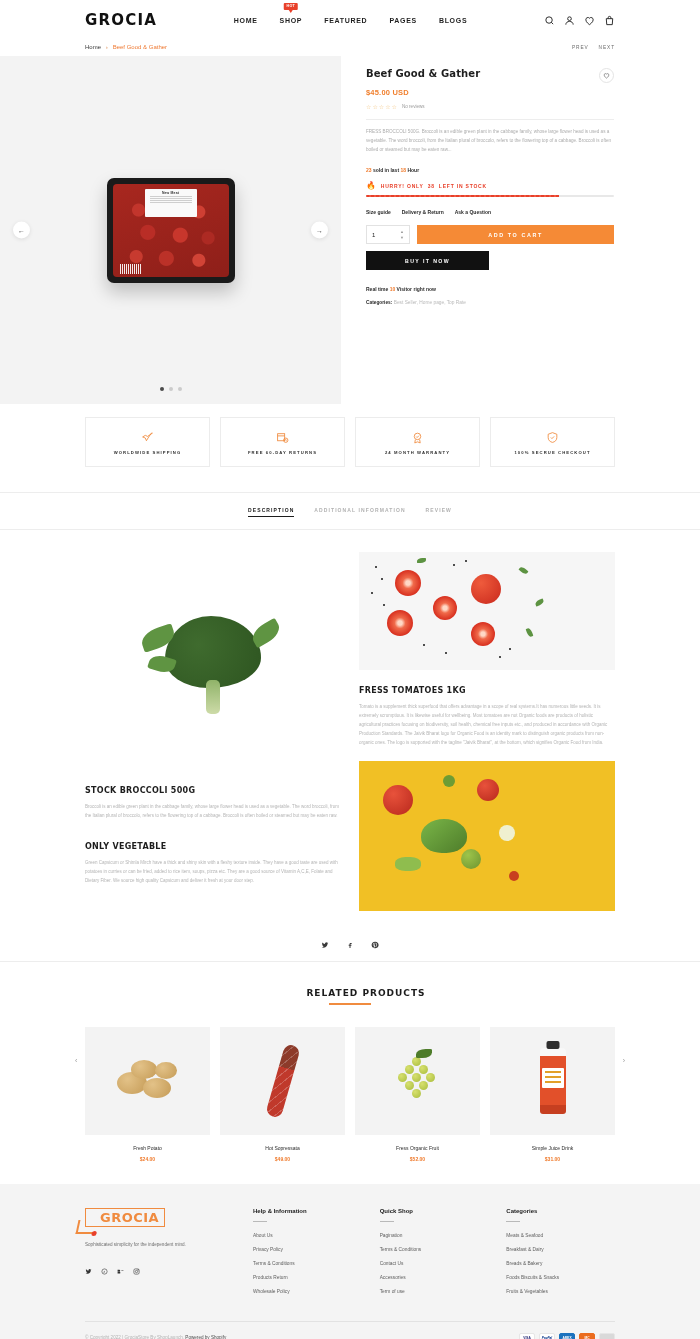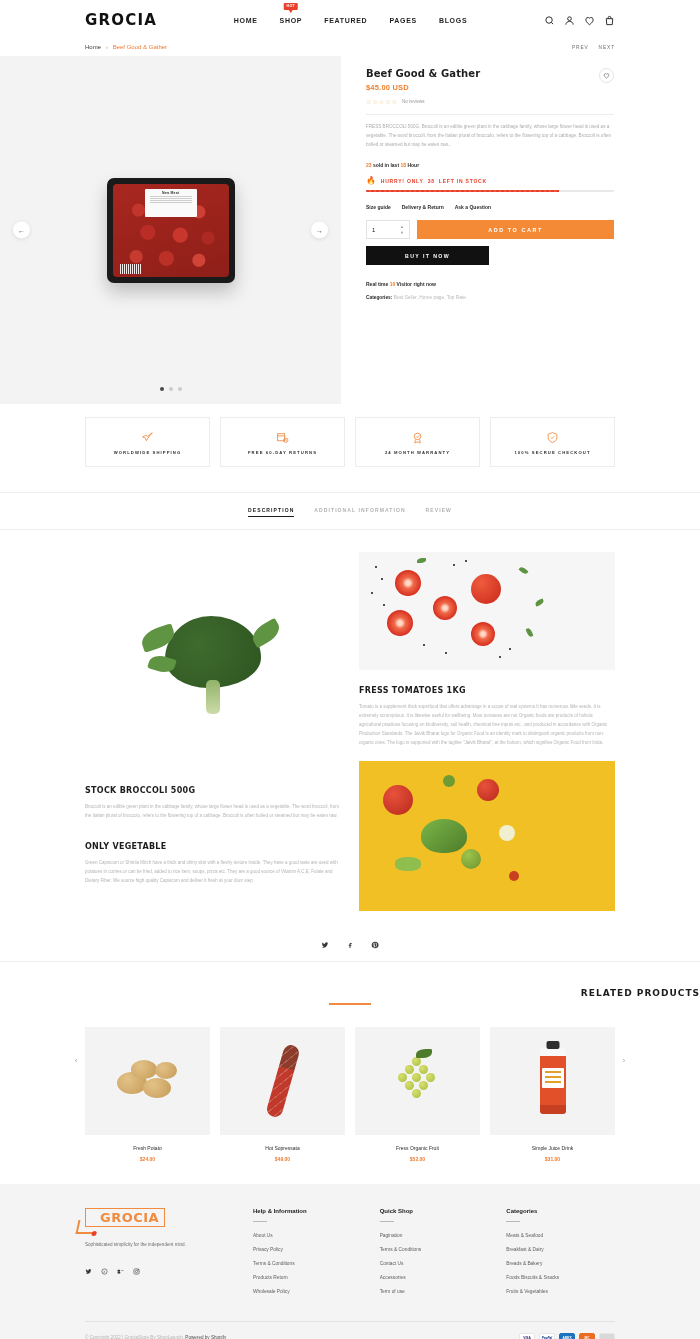--- a/index.html
+++ b/index.html
@@ -169,21 +169,21 @@
   .p-title {
     font-family: "DejaVu Sans", sans-serif;
     font-size: 10px; font-weight: 700; color: #1e1e1e; letter-spacing: .1px;
   }
   .wish-btn {
     width: 15px; height: 15px; border: 1px solid #e4e4e4; border-radius: 50%;
     display: flex; align-items: center; justify-content: center;
     color: #555; cursor: pointer; background: #fff; flex: none;
   }
   .wish-btn svg { width: 7px; height: 7px; }
-  .p-price { color: #f07f2d; font-size: 7.5px; font-weight: 700; letter-spacing: .2px; }
+  .p-price { color: #f07f2d; font-size: 7.5px; font-weight: 700; margin-top: 5px; letter-spacing: .2px; }
   .p-rate { display: flex; align-items: center; gap: 4px; margin-top: 6px; }
   .stars { color: #f3c98b; font-size: 6px; letter-spacing: 1px; }
   .rate-text { font-size: 4.6px; color: #9a9a9a; }
   .rule { height: 1px; background: #ededed; margin: 9px 0 8px; }
   .p-desc { font-size: 4.6px; line-height: 1.95; color: #adadad; }
   .sold {
     margin-top: 12px; font-size: 5px; font-weight: 700; color: #2b2b2b;
   }
   .sold b { color: #ef7a2c; }
   .hurry {
@@ -297,21 +297,21 @@
   .sharebar {
     display: flex; justify-content: center; gap: 17px;
     padding: 14px 0 18px; border-bottom: 1px solid #ededed;
   }
   .sic { width: 8px; height: 8px; color: #3a3a3a; cursor: pointer; }
   .sic svg { width: 100%; height: 100%; }
 
   
   .related { padding: 26px 0 22px; background: #fff; }
   .rel-title {
-    text-align: right; font-family: "DejaVu Sans", sans-serif;
+    text-align: center; font-family: "DejaVu Sans", sans-serif;
     font-size: 9px; font-weight: 700; letter-spacing: 1px; color: #1c1c1c; padding-left: 32px;
   }
   .rel-underline { width: 42px; height: 1.6px; background: #f08b3f; margin: 5px auto 0; }
   .rel-grid { display: flex; gap: 10px; padding: 22px 85px 0; position: relative; }
   .rel-card { flex: 1; }
   .rel-thumb {
     height: 108px; background: #f3f3f3; display: flex; align-items: center; justify-content: center;
     position: relative; overflow: hidden;
   }
   .rel-name { text-align: center; font-size: 5px; color: #2b2b2b; margin-top: 10px; cursor: pointer; }

